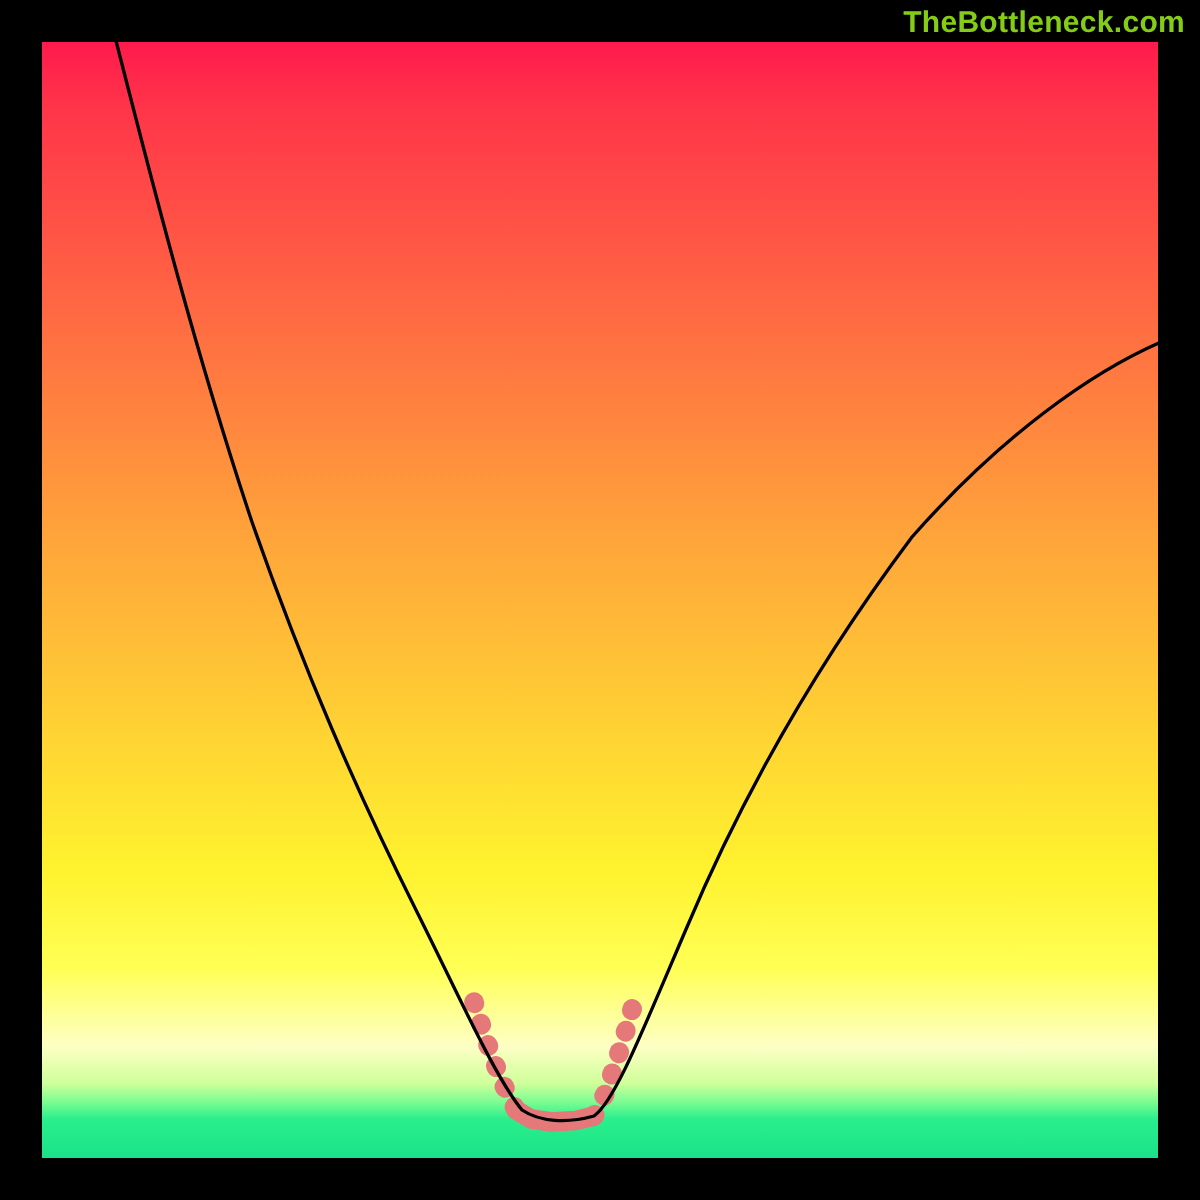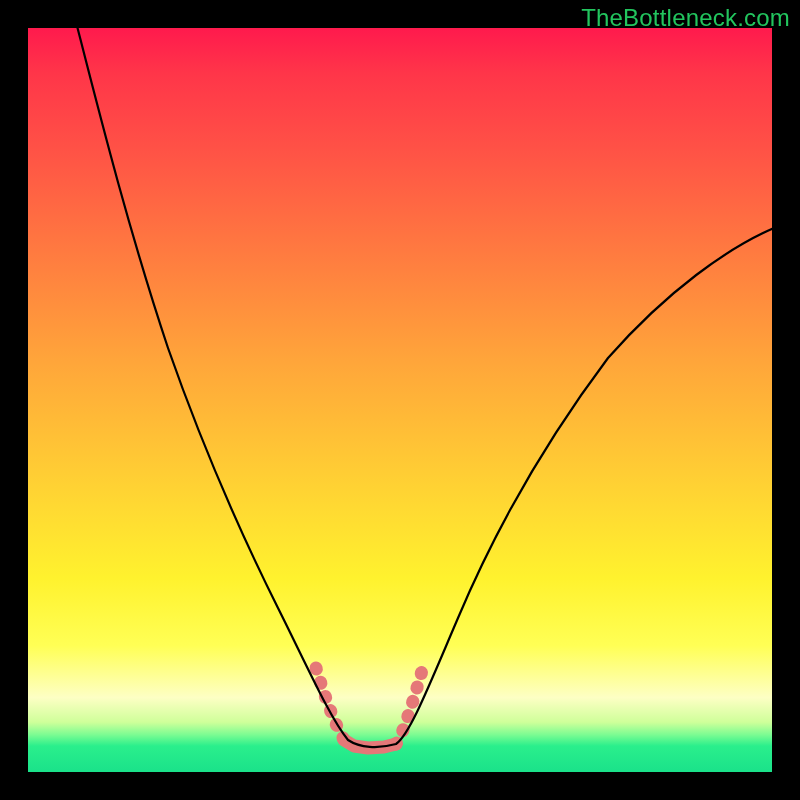--- a/index.html
+++ b/index.html
@@ -39,23 +39,23 @@
       #cfff9a 93.3%,
       #7bfc92 95%,
       #2aef8c 96.5%,
       #1ae28a 100%
     );
   }
   .watermark {
     position: absolute;
     top: 4px;
     right: 10px;
-    color: #22c55e;
-    font-size: 24px;
-    font-weight: 400;
+    color: #84cc16;
+    font-size: 20px;
+    font-weight: 700;
     letter-spacing: 0.2px;
     user-select: none;
   }
   svg.curve {
     position: absolute;
     top: 0;
     left: 0;
     width: 744px;
     height: 744px;
     overflow: visible;

